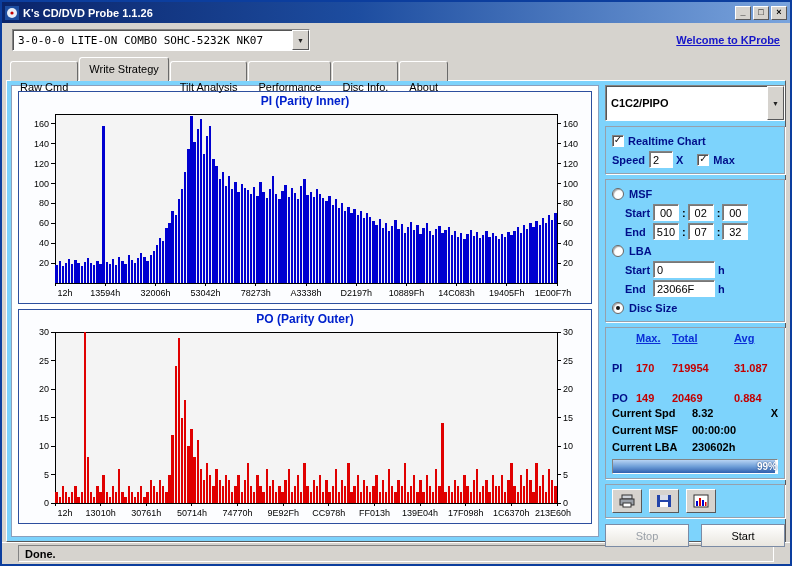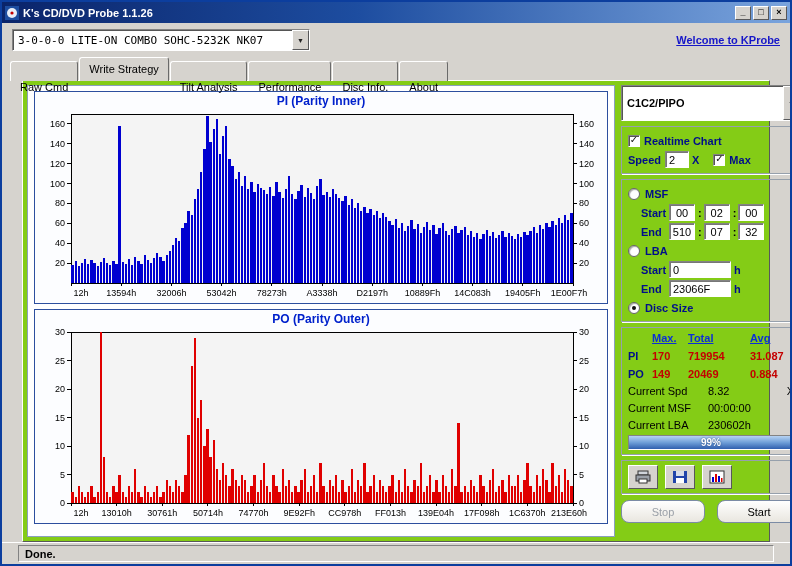--- a/index.html
+++ b/index.html
@@ -24,21 +24,21 @@
   .combo .cbtn{width:17px;background:#d6d3ce;border:1px solid;border-color:#fff #58585a #58585a #fff;
     display:flex;align-items:center;justify-content:center;font-size:7px;color:#222}
   .drive{width:298px}
   .link{margin-left:auto;color:#1616c8;font-weight:bold;text-decoration:underline;cursor:pointer}
   
   .tabs{height:24px;flex:0 0 24px;display:flex;align-items:flex-end;padding-left:8px;position:relative;z-index:2}
   .tab{height:20px;padding:19px 9px 0;margin-right:1px;background:#d6d3ce;border:1px solid;
     border-color:#fff #6a6a6a #6a6a6a #fff;border-bottom:none;border-radius:3px 3px 0 0;white-space:nowrap}
   .tab.active{height:24px;padding-top:5px;position:relative;z-index:3}
   
-  .content{flex:1;margin:0 20px;position:relative;background:#84cc16;border:1px solid;
+  .content{flex:1;margin:0 4px;position:relative;background:#7dd3fc;border:1px solid;
     border-color:#fff #58585a #58585a #fff;margin-top:-1px}
   .chart-panel{position:absolute;left:4px;top:4px;width:588px;height:calc(100% - 8px);
     background:#fff;border:1px solid #8ba0bd}
   .chart-box{margin:5px 6px;border:1px solid #2d4f9e;background:#fcfdff;padding:2px}
   .chart-title{text-align:center;color:#0021cc;font-weight:bold;font-size:12px;height:15px}
   svg text{font-family:"Liberation Sans",sans-serif;fill:#000}
   
   .sidebar{position:absolute;left:598px;top:4px;width:180px}
   .group{border:1px solid #96a0ac;box-shadow:1px 1px 0 #fff;padding:4px 6px;margin-top:5px}
   .row{display:flex;align-items:center;height:19px}
@@ -56,38 +56,38 @@
   .field{background:#fff;border:1px solid;border-color:#838383 #fff #fff #838383;
     box-shadow:inset 1px 1px 0 #777;height:17px;display:inline-flex;align-items:center;
     padding:0 3px;margin-right:3px}
   .w24{width:24px}.w22{width:22px;justify-content:center}.w26{width:26px;justify-content:center}.w60{width:62px}
   .colon{margin:0 2px 0 0;font-weight:bold}
   .spinner{display:inline-flex;flex-direction:column;margin-right:4px}
   .sp{width:11px;height:8px;background:#d6d3ce;border:1px solid;border-color:#fff #58585a #58585a #fff;
     font-size:5px;display:flex;align-items:center;justify-content:center;color:#222;line-height:1}
   .gapL{margin-left:10px}
   
-  .statgrid{display:grid;grid-template-columns:24px 36px 62px 48px;row-gap:6px;align-items:center}
+  .statgrid{display:grid;grid-template-columns:24px 36px 62px 48px;row-gap:18px;align-items:center}
   .hdr{color:#0b2fd6;font-weight:bold;text-decoration:underline}
   .val{color:#c40000;font-weight:bold}
-  .crow{display:flex;align-items:flex-end;height:17px;font-weight:normal}
+  .crow{display:flex;align-items:center;height:17px;font-weight:bold}
   .clabel{width:80px;flex:0 0 80px}
   .cval{flex:1}
   .cunit{width:12px;text-align:right}
   .progress{position:relative;height:15px;margin-top:4px;border:1px solid;
     border-color:#838383 #fff #fff #838383;background:#fff}
   .pfill{height:100%;background:linear-gradient(180deg,#b7d3f3,#6f9fd8 50%,#2f5fae)}
-  .ptext{position:absolute;left:0;top:0;width:100%;text-align:center;font-size:10px;
+  .ptext{position:absolute;left:0;top:0;width:100%;text-align:right;font-size:10px;
     font-weight:bold;color:#fff;line-height:13px;text-shadow:0 0 2px #1a3f7a}
   
   .iconbar{display:flex;gap:7px;padding:4px 6px}
   .icon-btn{width:30px;height:24px;background:#d6d3ce;border:1px solid;
     border-color:#fff #58585a #58585a #fff;display:flex;align-items:center;justify-content:center}
   .actions{display:flex;justify-content:space-between;margin-top:6px}
-  .btn{width:84px;height:23px;border:1px solid #7b8ba5;border-radius:8px;
+  .btn{width:84px;height:23px;border:1px solid #7b8ba5;border-radius:0;
     background:linear-gradient(#ffffff,#e9e6df);display:flex;align-items:center;justify-content:center}
   .btn.disabled{color:#9aa0a8}
   
   .statusbar{height:22px;flex:0 0 22px;padding:2px 16px;border-top:1px solid #fff}
   .status-field{height:17px;border:1px solid;border-color:#838383 #fff #fff #838383;
     display:flex;align-items:center;padding:0 6px;font-weight:bold}
 </style>
 </head>
 <body>
 

